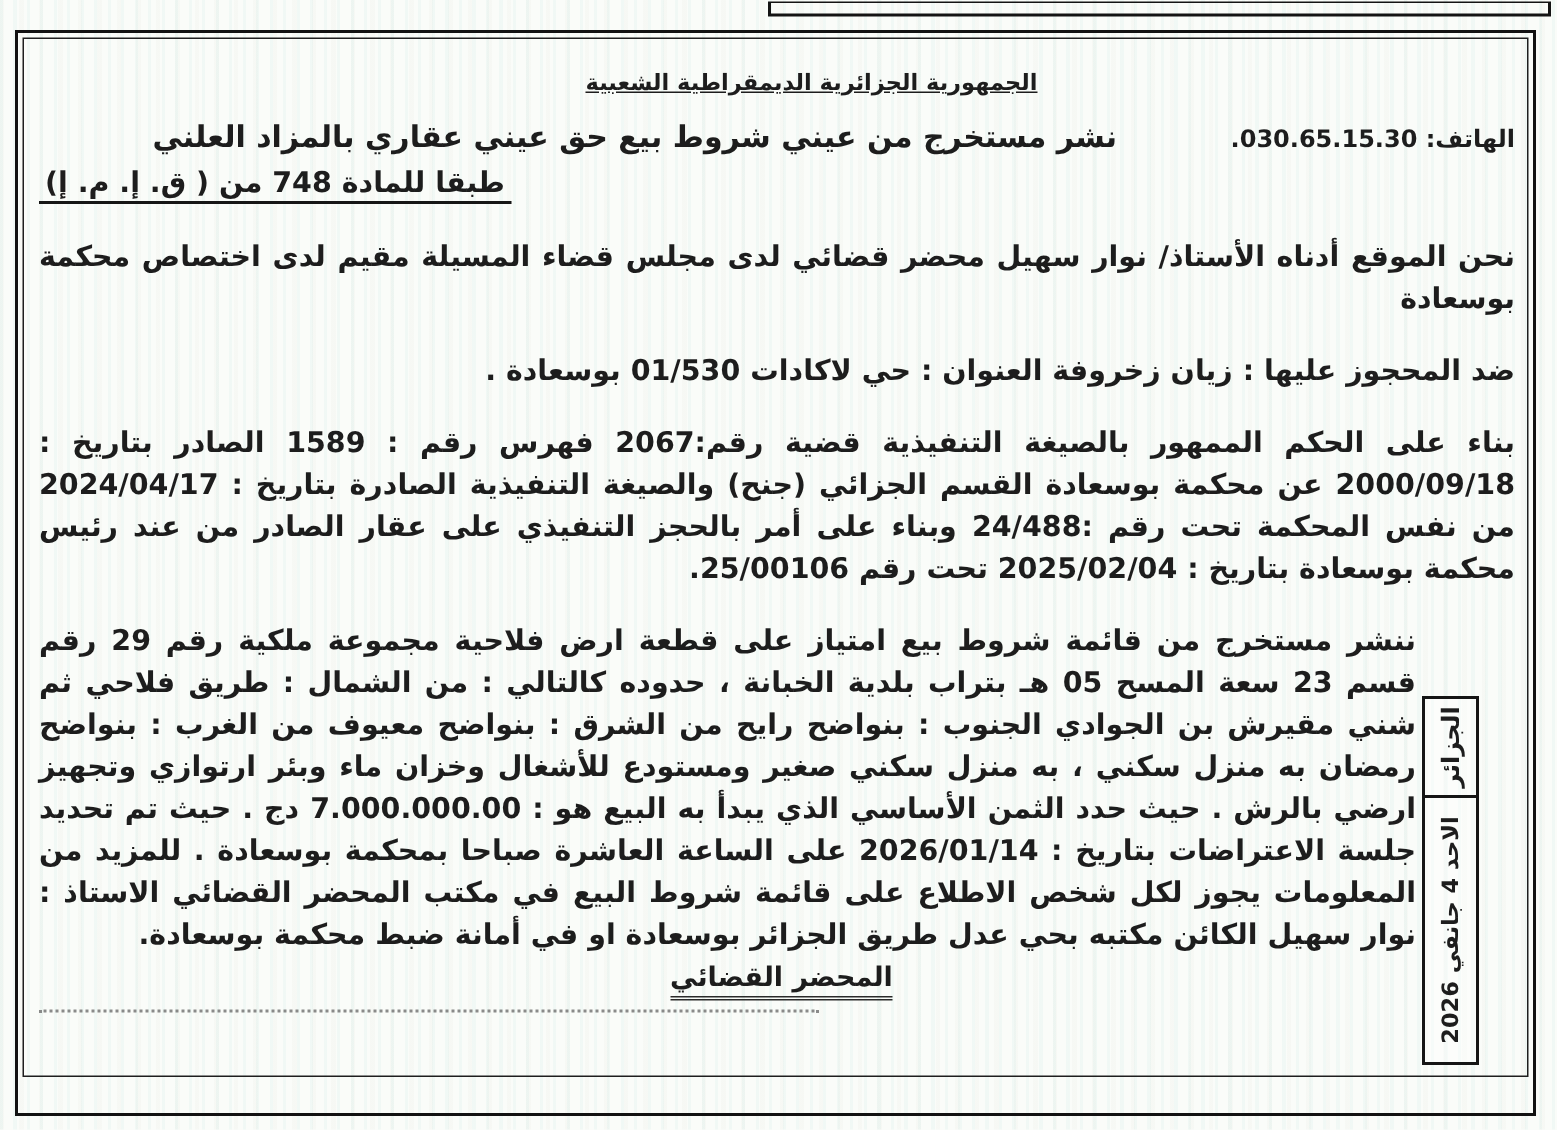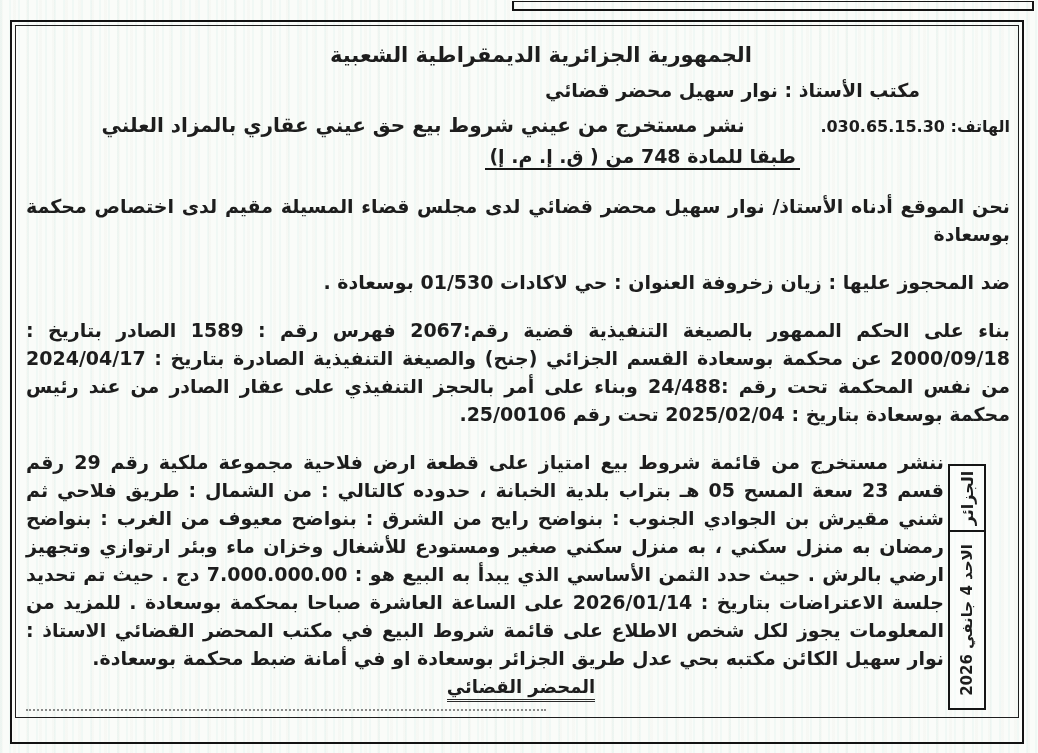--- a/index.html
+++ b/index.html
@@ -36,32 +36,32 @@
     transform:translate(-50%,-50%) rotate(-90deg);
     white-space:nowrap; font-weight:bold; font-size:15px; letter-spacing:1px;
   }
   .side-box--masthead .vtext{ font-size:16px; }
   .content{
     position:absolute; left:14px; right:12px; top:4px; bottom:26px;
     font-weight:bold;
   }
   .republic{
     margin:14px 0 0 0; padding-left:46px;
-    font-size:21px; line-height:30px; text-align:center; font-weight:bold;
+    font-size:15px; line-height:30px; text-align:center; font-weight:bold;text-decoration:underline;
   }
   .office-line{
     margin-top:6px; padding-right:90px;
     font-size:19px; line-height:28px;
   }
   .phone-row{
     display:flex; align-items:baseline; margin-top:6px; line-height:30px;
   }
   .phone{ font-size:16px; white-space:nowrap; }
   .notice-title{ flex:1; text-align:center; font-size:20px; }
-  .subtitle-row{ padding-left:0; padding-right:210px; text-align:right; line-height:28px; }
+  .subtitle-row{ padding-left:0; padding-right:210px; text-align:left; line-height:28px; }
   .subtitle{ font-size:19px; border-bottom:2.5px solid #161616; padding:0 4px 1px 4px; }
   .para{
     margin:20px 0 0 0; font-size:19px; line-height:28px;
     text-align:justify; text-justify:inter-word;
   }
   .para--narrow{ margin-left:0; margin-right:66px; }
   .sig-row{ text-align:center; margin:2px 0 0 6px; line-height:26px; }
   .sig{
     font-size:18px; font-weight:bold;
     border-bottom:3px double #2a2a2a; padding-bottom:2px;
@@ -85,21 +85,20 @@
       <span class="vtext">الجزائر</span>
     </div>
     <div class="side-box side-box--date">
       <span class="vtext">الاحد 4 جانفي 2026</span>
     </div>
 
     <div class="content" dir="rtl">
 
       <h1 class="republic">الجمهورية الجزائرية الديمقراطية الشعبية</h1>
 
-      <div class="office-line">مكتب الأستاذ : نوار سهيل محضر قضائي</div>
 
       <div class="phone-row">
         <span class="phone">الهاتف: 030.65.15.30.</span>
         <span class="notice-title">نشر مستخرج من عيني شروط بيع حق عيني عقاري بالمزاد العلني</span>
       </div>
 
       <div class="subtitle-row">
         <span class="subtitle">طبقا للمادة 748 من ( ق. إ. م. إ)</span>
       </div>
 

